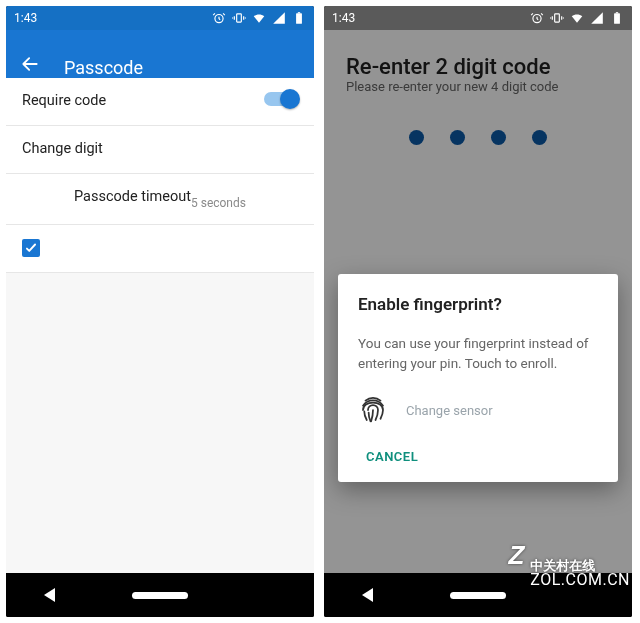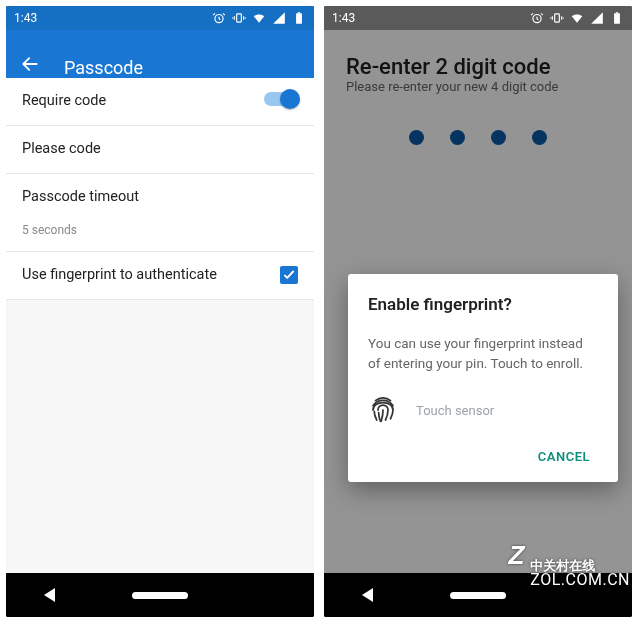--- a/index.html
+++ b/index.html
@@ -64,23 +64,23 @@
     flex-direction: column;
   }
   .row {
     background: #fff;
     padding: 14px 16px;
     border-bottom: 1px solid #e6e6e6;
     display: flex;
     justify-content: space-between;
     min-height: 48px;
   }
-  .row.nolabelsub { flex-direction: column; align-items: flex-start; justify-content: center; }
+  .row.nolabelsub { flex-direction: row; align-items: flex-start; justify-content: center; }
   .row-label { font-size: 14.5px; color: #222; }
-  .row-sub { font-size: 12px; color: #8a8a8a; margin-top: 18px; }
+  .row-sub { font-size: 12px; color: #8a8a8a; margin-top: 8px; }
   
   .toggle {
     width: 34px; height: 14px; border-radius: 7px; background: #97c6ef; position: relative;
   }
   .toggle::after {
     content: ""; position: absolute; right: -2px; top: -3px;
     width: 20px; height: 20px; border-radius: 50%; background: #1976d2;
     box-shadow: 0 1px 2px rgba(0,0,0,.3);
   }
   
@@ -129,33 +129,33 @@
   .dots {
     margin-top: 36px;
     display: flex;
     justify-content: center;
     gap: 26px;
   }
   .dot { width: 15px; height: 15px; border-radius: 50%; background: #0b5aa8; }
   
   .dialog {
     position: absolute;
-    left: 24px; right: 14px;
+    left: 14px; right: 14px;
     top: 244px;
     background: #fff;
     border-radius: 3px;
     padding: 20px 20px 8px 20px;
     box-shadow: 0 8px 24px rgba(0,0,0,.35);
   }
   .dlg-title { font-size: 17px; font-weight: 600; color: #222; }
   .dlg-body { font-size: 13.5px; color: #666; margin-top: 20px; line-height: 1.45; }
   .dlg-sensor { margin-top: 22px; display: flex; align-items: center; gap: 18px; }
   .dlg-sensor svg { width: 30px; height: 30px; }
   .dlg-sensor-label { font-size: 13px; color: #9aa4ab; }
-  .dlg-actions { margin-top: 14px; display: flex; justify-content: flex-end; }
+  .dlg-actions { margin-top: 14px; display: flex; justify-content: flex-start; }
   .dlg-cancel {
     font-size: 13px; font-weight: 600; letter-spacing: .5px;
     color: #0f8f7d; padding: 10px 8px;
   }
   
   .watermark {
     position: absolute;
     right: 10px; bottom: 34px;
     display: flex; align-items: center; gap: 6px;
     color: #fff;
@@ -207,28 +207,27 @@
       </span>
       <span>Passcode</span>
     </div>
 
     <div class="content-left">
       <div class="row">
         <span class="row-label">Require code</span>
         <span class="toggle"></span>
       </div>
       <div class="row">
-        <span class="row-label">Please code</span>
+        <span class="row-label">Change digit</span>
       </div>
       <div class="row nolabelsub">
         <span class="row-label">Passcode timeout</span>
         <span class="row-sub">5 seconds</span>
       </div>
       <div class="row">
-        <span class="row-label">Use fingerprint to authenticate</span>
         <span class="checkbox">
           <svg viewBox="0 0 24 24" fill="none" stroke="#fff" stroke-width="3.2" stroke-linecap="round" stroke-linejoin="round">
               <path d="M5 13l4 4 10-11"></path>
             </svg>
         </span>
       </div>
       <div class="spacer-left"></div>
     </div>
 
     <div class="navbar">
@@ -283,21 +282,21 @@
         <div class="dlg-sensor">
           <svg viewBox="0 0 24 24" fill="none" stroke="#333" stroke-width="1.4" stroke-linecap="round">
             <path d="M6 4.5C7.8 3 9.8 2.3 12 2.3s4.2.7 6 2.2"></path>
             <path d="M4 8.5C5.8 5.8 8.7 4.3 12 4.3s6.2 1.5 8 4.2"></path>
             <path d="M4 12c0-3.6 3.6-6 8-6s8 2.4 8 6c0 3-1 5-2 7"></path>
             <path d="M7 20c-1.2-2-2-4-2-7"></path>
             <path d="M8 12c0-2.2 1.8-4 4-4s4 1.8 4 4c0 3-.8 5.5-2 8"></path>
             <path d="M10 21c-1-2-1.5-4-1.5-7"></path>
             <path d="M12 12c0 4-.5 6-1.5 9"></path>
           </svg>
-          <span class="dlg-sensor-label">Touch sensor</span>
+          <span class="dlg-sensor-label">Change sensor</span>
         </div>
         <div class="dlg-actions">
           <span class="dlg-cancel">CANCEL</span>
         </div>
       </div>
     </div>
 
     <div class="navbar">
       <span class="nav-back"></span>
       <span class="nav-home"></span>

